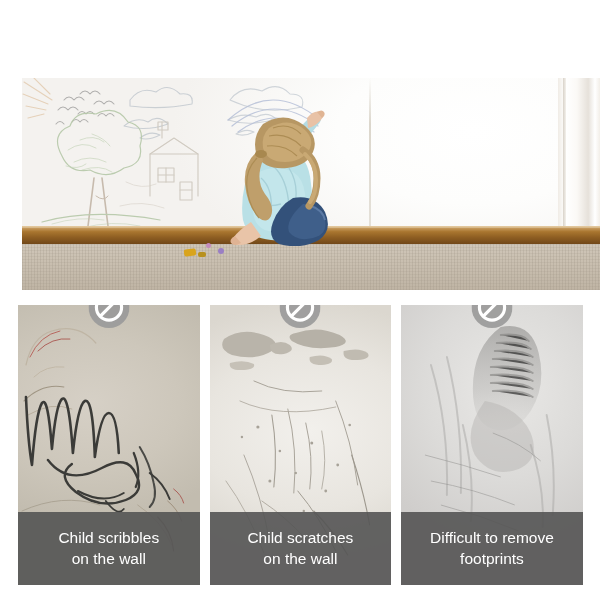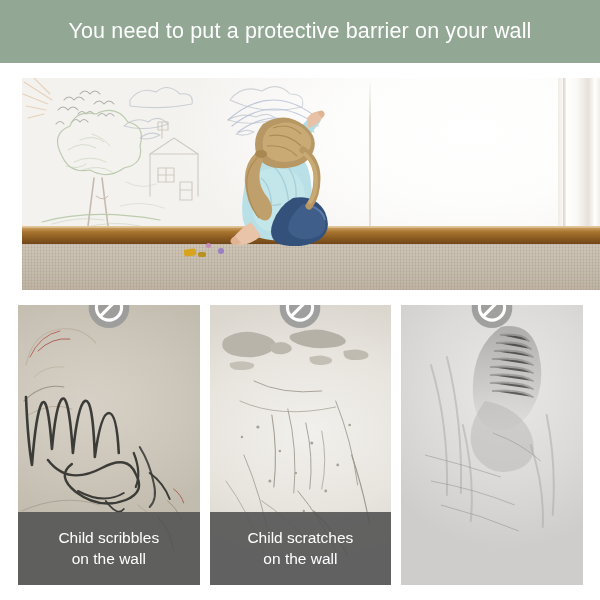--- a/index.html
+++ b/index.html
@@ -172,23 +172,20 @@
     width: 41px; height: 41px;
     z-index: 5;
   }
   .badge svg { display: block; width: 41px; height: 41px; }
 </style>
 </head>
 <body>
 
 <div id="banner">
 
-  <div class="header-bar">
-    <div class="header-title">You need to put a protective barrier on your wall</div>
-  </div>
 
   <div class="hero">
     <div class="hero-wall"></div>
     <div class="hero-wall-seam"></div>
     <div class="hero-door"></div>
     <div class="hero-door-edge"></div>
 
     <svg class="doodles" viewBox="0 0 578 153" preserveAspectRatio="none">
       <g fill="none" stroke-linecap="round" stroke-linejoin="round">
 
@@ -454,16 +451,20 @@
           </g>
         </svg>
       </div>
       <div class="badge">
         <svg viewBox="0 0 44 44">
           <circle cx="22" cy="22" r="22" fill="#9a9a9a" opacity=".92"></circle>
           <circle cx="22" cy="22" r="13.5" fill="none" stroke="#ffffff" stroke-width="3.4"></circle>
           <line x1="13" y1="31" x2="31" y2="13" stroke="#ffffff" stroke-width="3.4" stroke-linecap="butt"></line>
         </svg>
       </div>
+      <div class="panel-caption">
+        <div class="panel-caption-text">Difficult to remove
+footprints</div>
+      </div>
     </div>
 
   </div>
 </div>
 
 </body></html>

